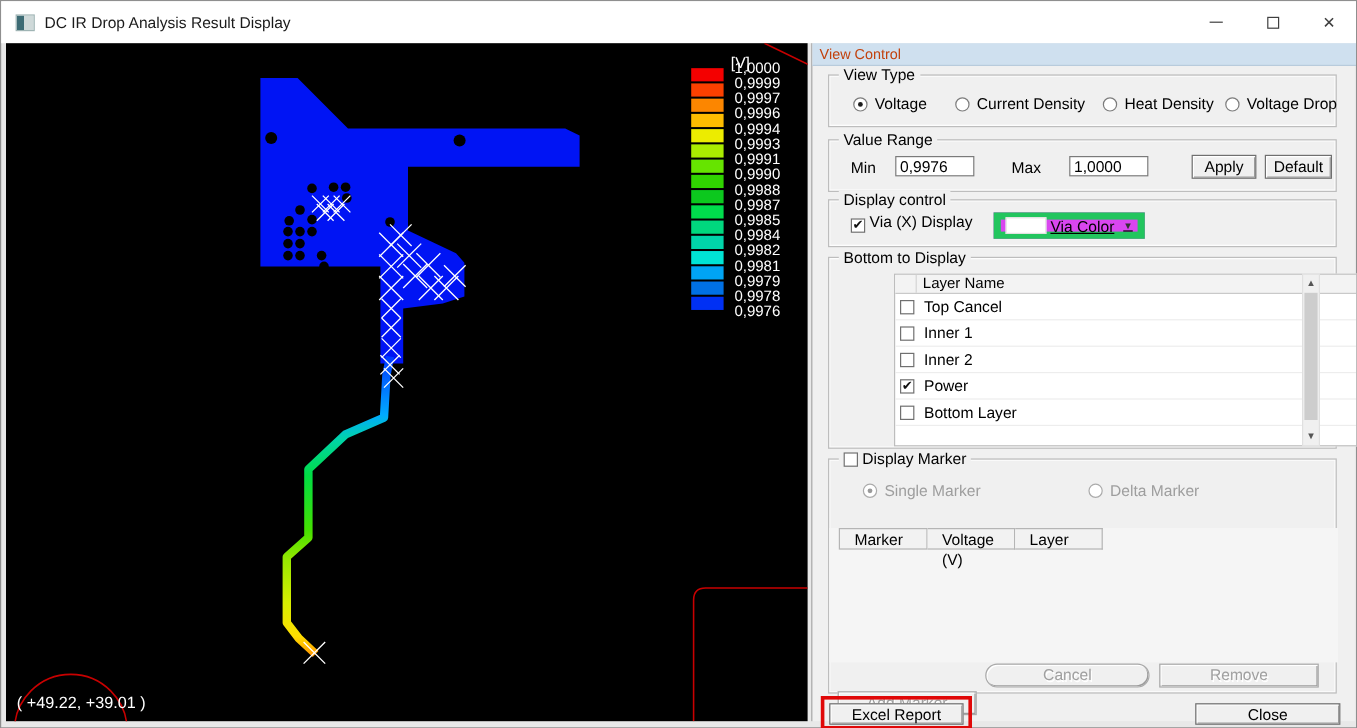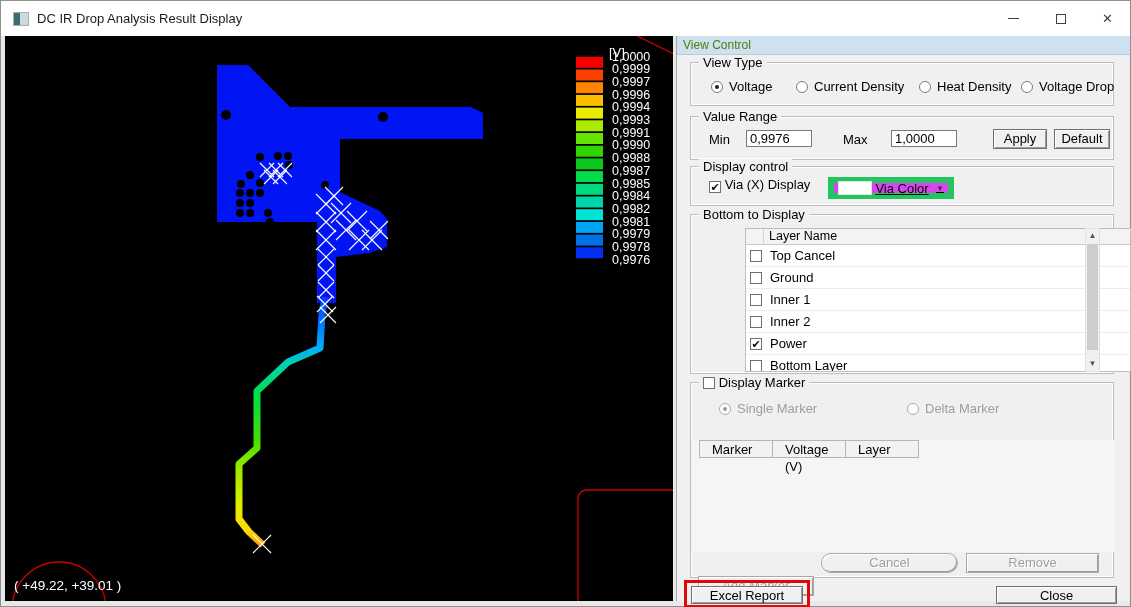--- a/index.html
+++ b/index.html
@@ -11,21 +11,21 @@
   .app-icon{position:absolute;left:12px;top:11px;width:16px;height:14px;border:1px solid #9fb4b4;background:linear-gradient(90deg,#3d6b74 0 45%,#cfd9d9 45% 100%);}
   .title-text{position:absolute;left:36px;top:10px;font-size:13px;color:#1b1b1b;white-space:nowrap;}
   .win-btn{position:absolute;top:0;width:47px;height:35px;display:flex;align-items:center;justify-content:center;color:#404040;}
   .wb-min{left:989px;} .wb-max{left:1036px;} .wb-close{left:1083px;font-size:13px;}
   .glyph-min{display:block;width:11px;height:1px;background:#404040;}
   .glyph-max{display:block;width:10px;height:10px;border:1px solid #404040;}
   
   .canvas{position:absolute;left:5px;top:36px;width:668px;height:565px;background:#000;}
   
   .panel{position:absolute;left:676px;top:36px;width:453px;height:565px;background:#f0f0f0;border-left:1px solid #a6a6a6;font-size:13px;color:#000;}
-  .panel-header{position:absolute;left:0;top:0;width:453px;height:19px;background:#cfe0ef;border-bottom:1px solid #b8cbdc;font-size:12px;color:#4d7c0f;padding:2px 0 0 6px;}
+  .panel-header{position:absolute;left:0;top:0;width:453px;height:19px;background:#cfe0ef;border-bottom:1px solid #b8cbdc;font-size:12px;color:#c2410c;padding:2px 0 0 6px;}
   .group{position:absolute;border:1px solid #bdbdbd;box-shadow:inset 0 0 0 1px #fdfdfd;}
   .group-title{position:absolute;top:-8px;left:8px;background:#f0f0f0;padding:0 4px;font-size:13px;white-space:nowrap;}
   .g-viewtype{left:13px;top:26px;width:424px;height:44px;}
   .g-valuerange{left:13px;top:80px;width:424px;height:44px;}
   .g-displayctl{left:13px;top:130px;width:424px;height:40px;}
   .g-layers{left:13px;top:178px;width:424px;height:160px;}
   .g-marker{left:13px;top:346px;width:424px;height:196px;}
   
   .radio{position:relative;display:inline-block;width:12px;height:12px;border:1px solid #7c7c7c;border-radius:50%;background:#fff;vertical-align:-2px;}
   .radio.sel::after{content:'';position:absolute;left:3px;top:3px;width:4px;height:4px;border-radius:50%;background:#1c1c1c;}
@@ -230,24 +230,20 @@
         <span class="c0"></span>
         <span class="c1">Layer Name</span>
       </div>
       <div id="layer-rows">
           <div class="layer-row">
             <span class="cb"></span>
             <span class="llabel">Top Cancel</span>
           </div>
           <div class="layer-row">
             <span class="cb"></span>
-            <span class="llabel">Ground</span>
-          </div>
-          <div class="layer-row">
-            <span class="cb"></span>
             <span class="llabel">Inner 1</span>
           </div>
           <div class="layer-row">
             <span class="cb"></span>
             <span class="llabel">Inner 2</span>
           </div>
           <div class="layer-row">
             <span class="cb">✔</span>
             <span class="llabel">Power</span>
           </div>

